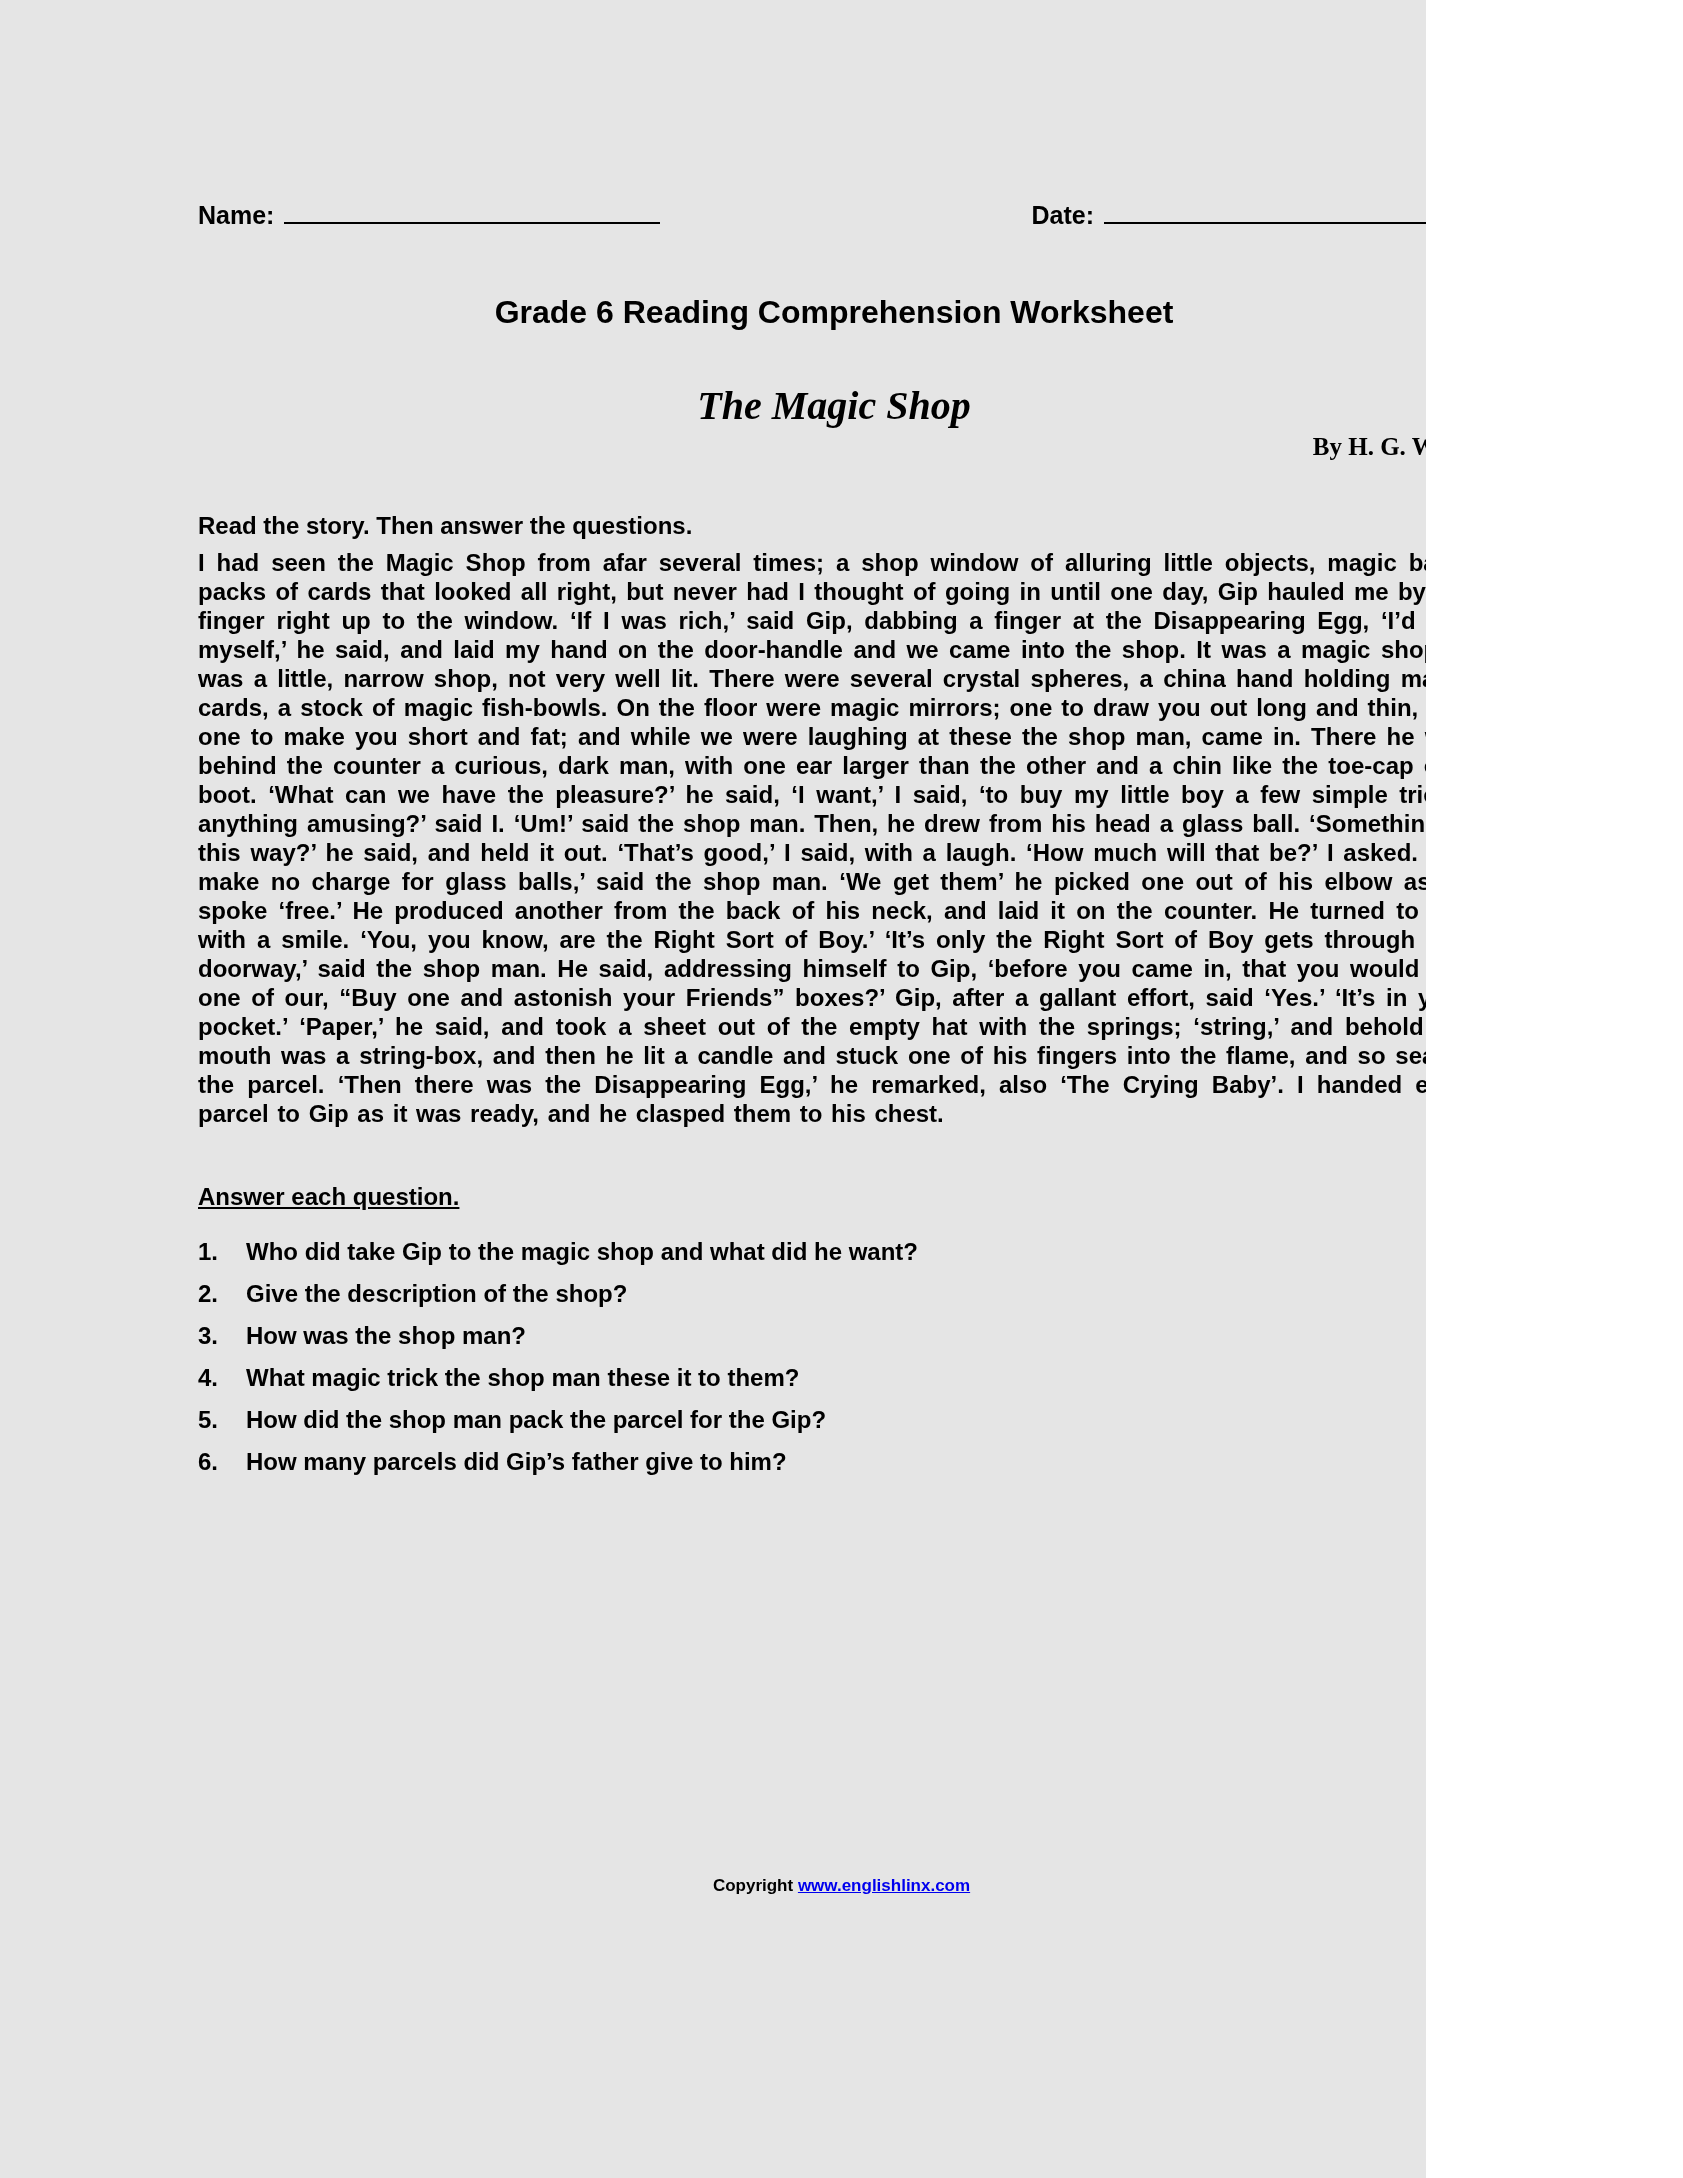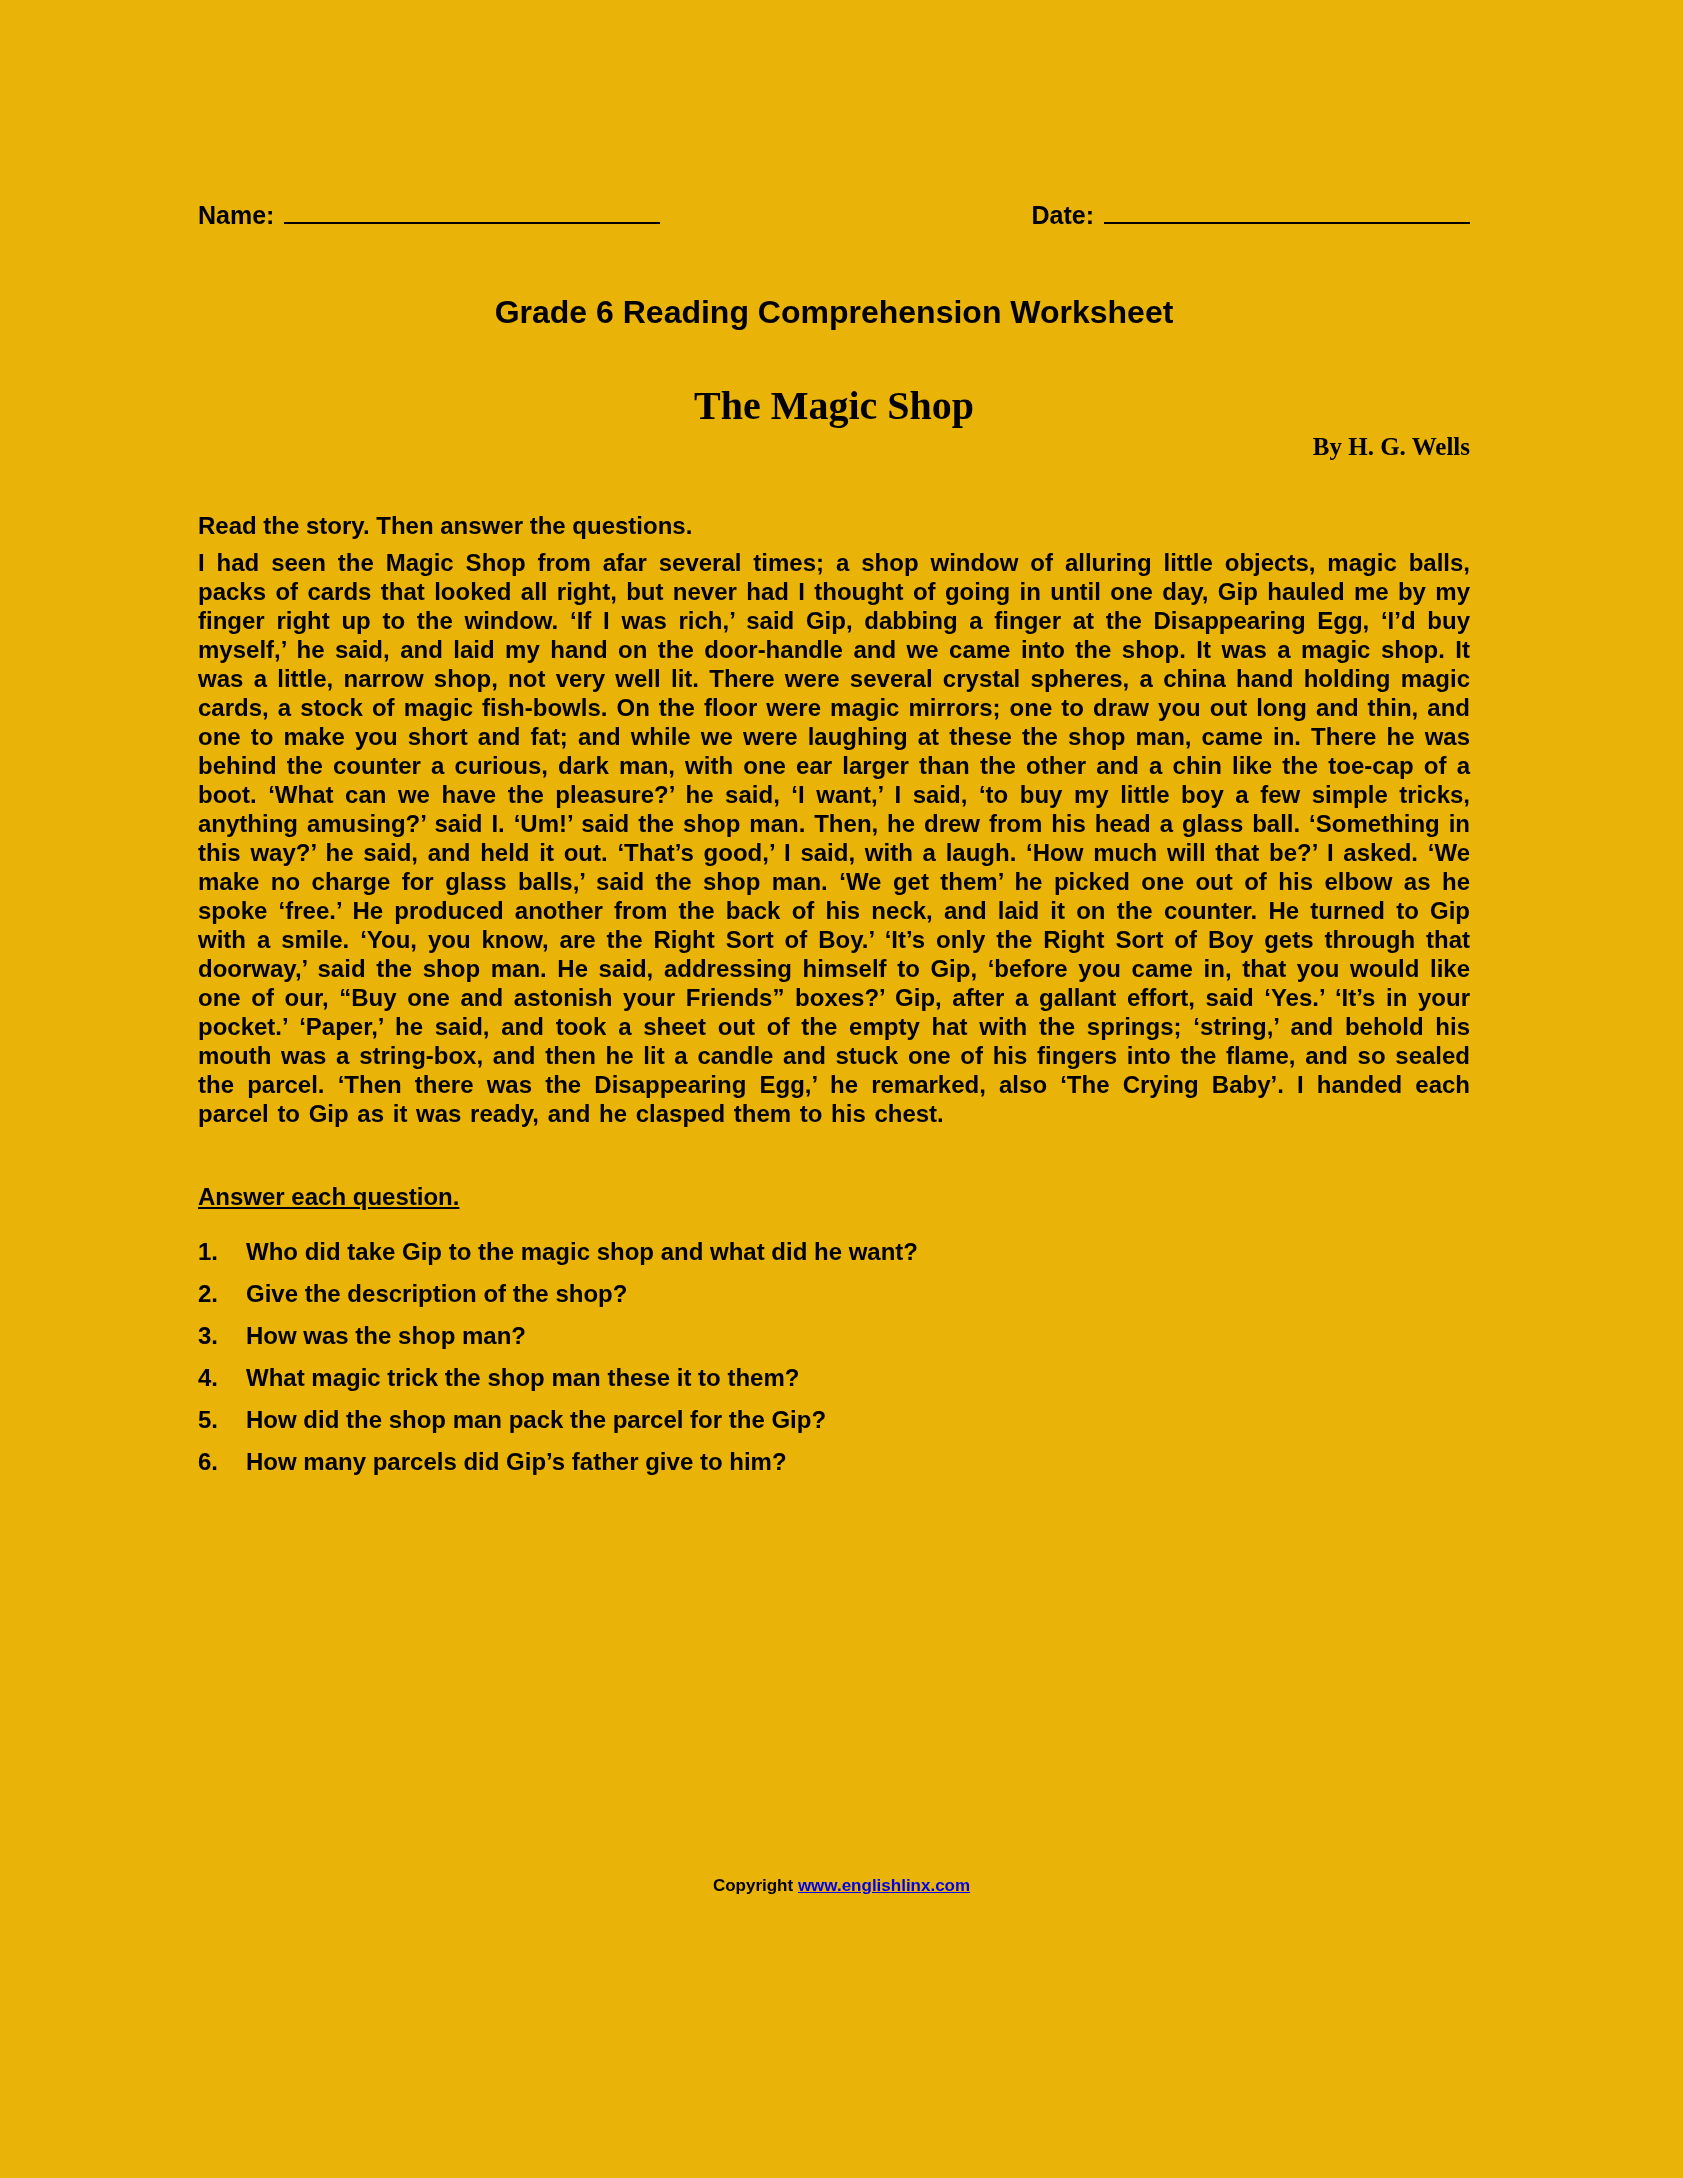--- a/index.html
+++ b/index.html
@@ -2,23 +2,23 @@
 <html><head>
 <meta charset="utf-8">
 <style>
   html, body {
     margin: 0;
     padding: 0;
     background: #ffffff;
   }
   .page {
     position: relative;
-    width: 1683px;
+    width: 1426px;
     height: 2178px;
-    background: #eab308;
+    background: #e5e5e5;
     color: #000000;
     font-family: "Liberation Sans", sans-serif;
     overflow: hidden;
   }
   .content {
     position: absolute;
     left: 198px;
     top: 0;
     width: 1272px;
   }
@@ -47,20 +47,21 @@
     text-align: center;
     font-size: 32px;
     font-weight: bold;
   }
   .story-title {
     margin-top: 51px;
     text-align: center;
     font-family: "Liberation Serif", serif;
     font-size: 40px;
     font-weight: bold;
+    font-style: italic;
   }
   .byline {
     margin-top: 4px;
     text-align: right;
     font-family: "Liberation Serif", serif;
     font-size: 25px;
     font-weight: bold;
   }
   .instructions {
     margin-top: 51px;

